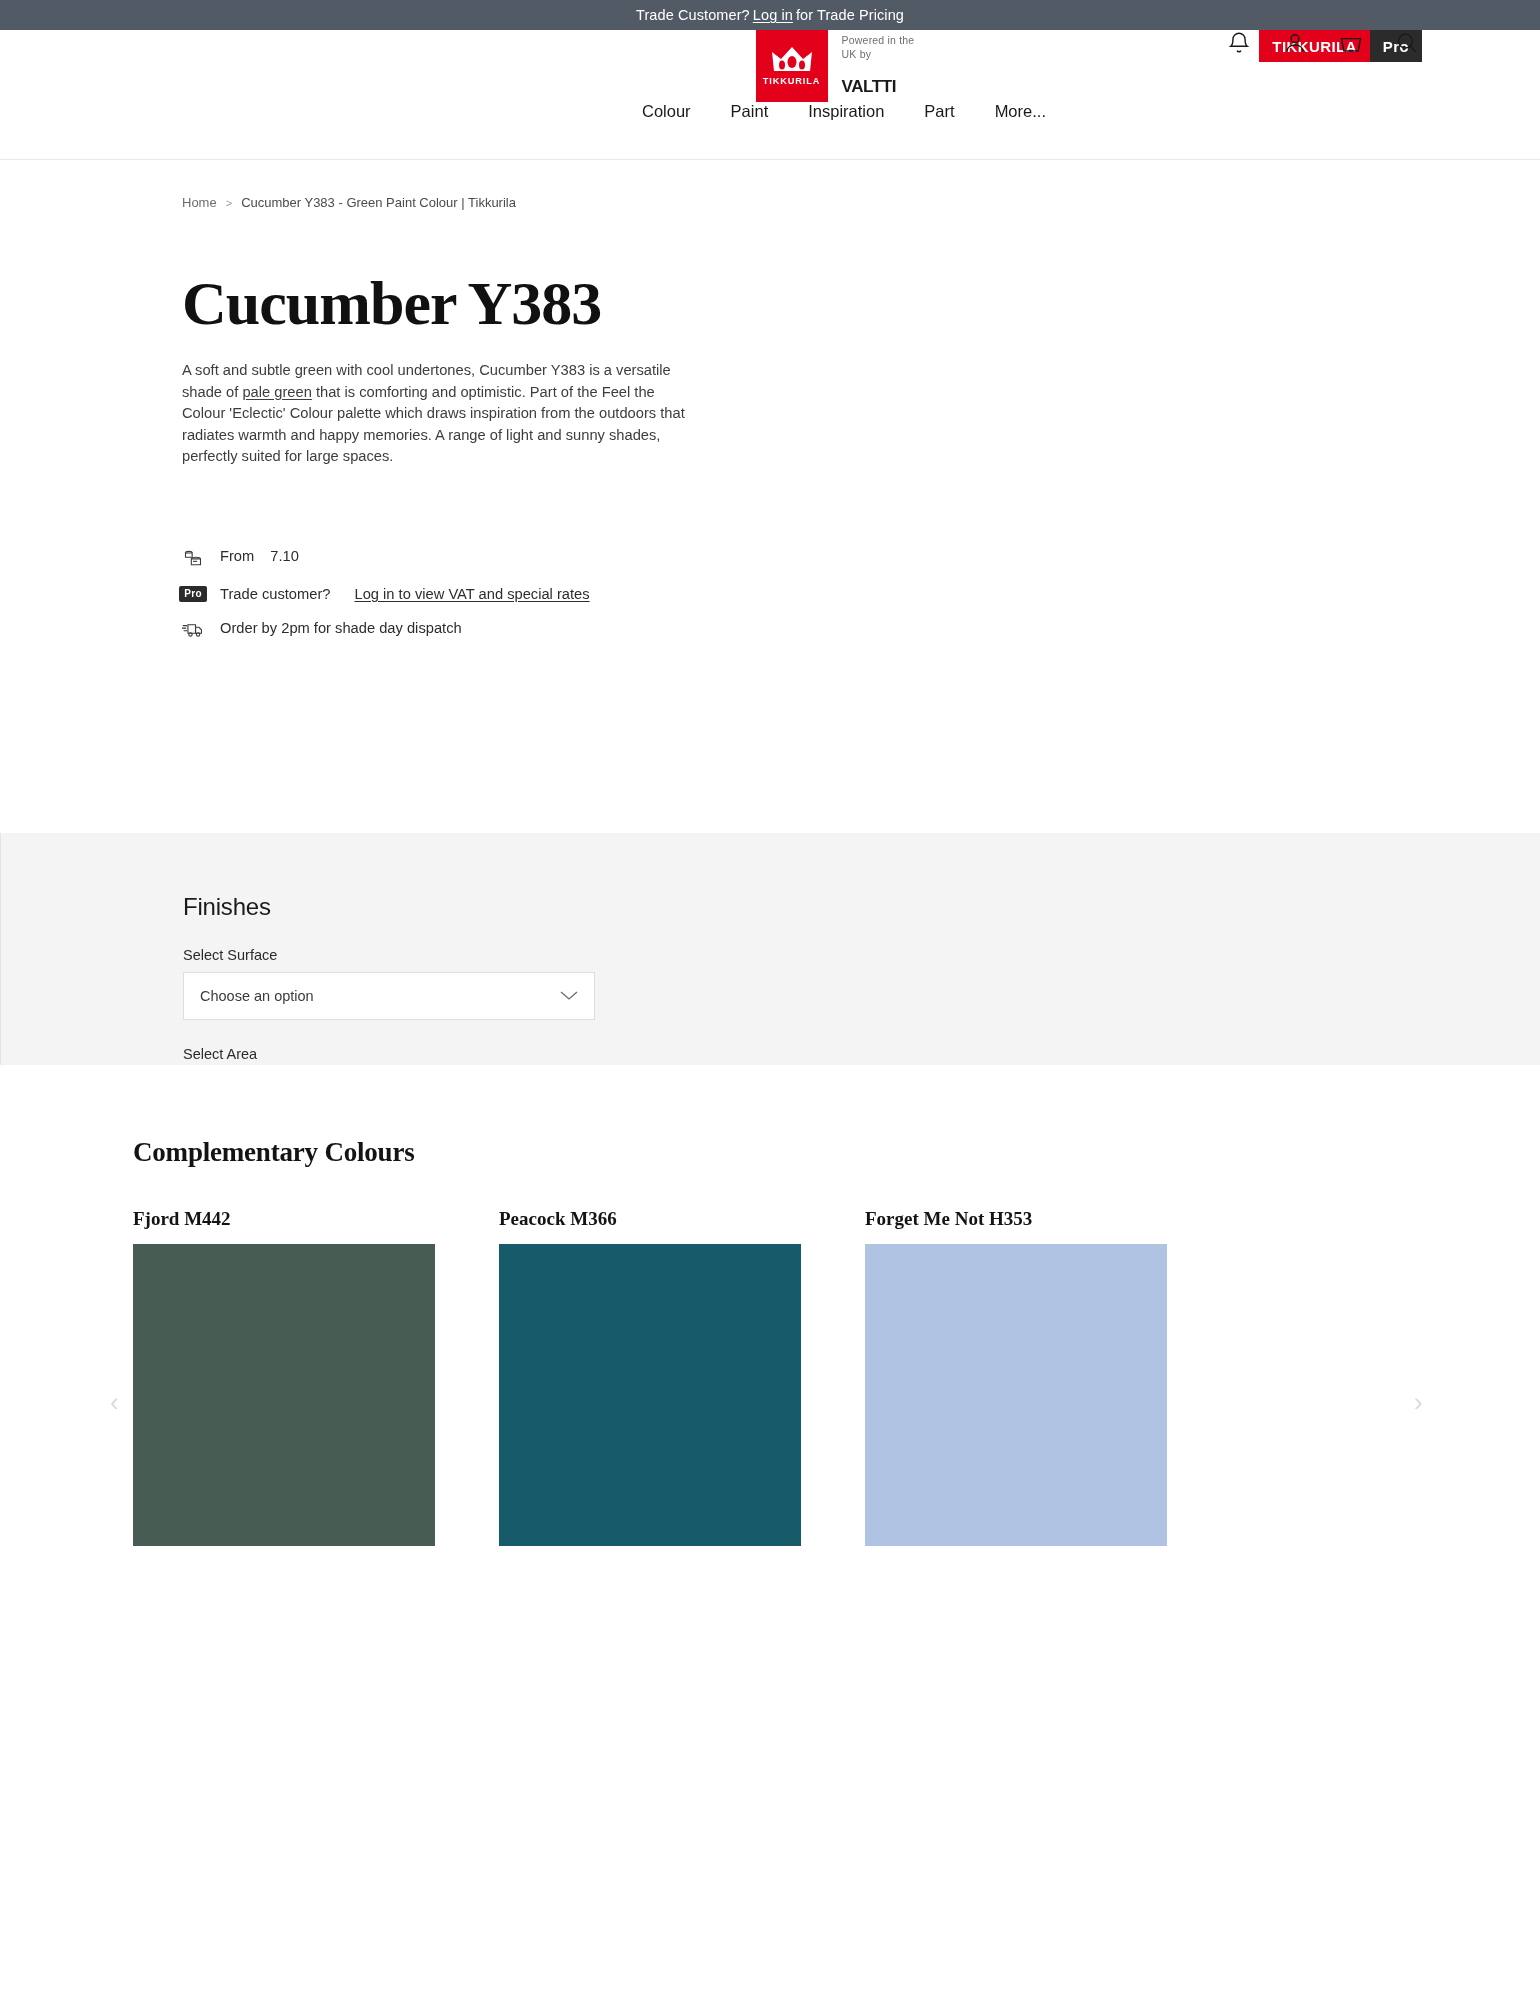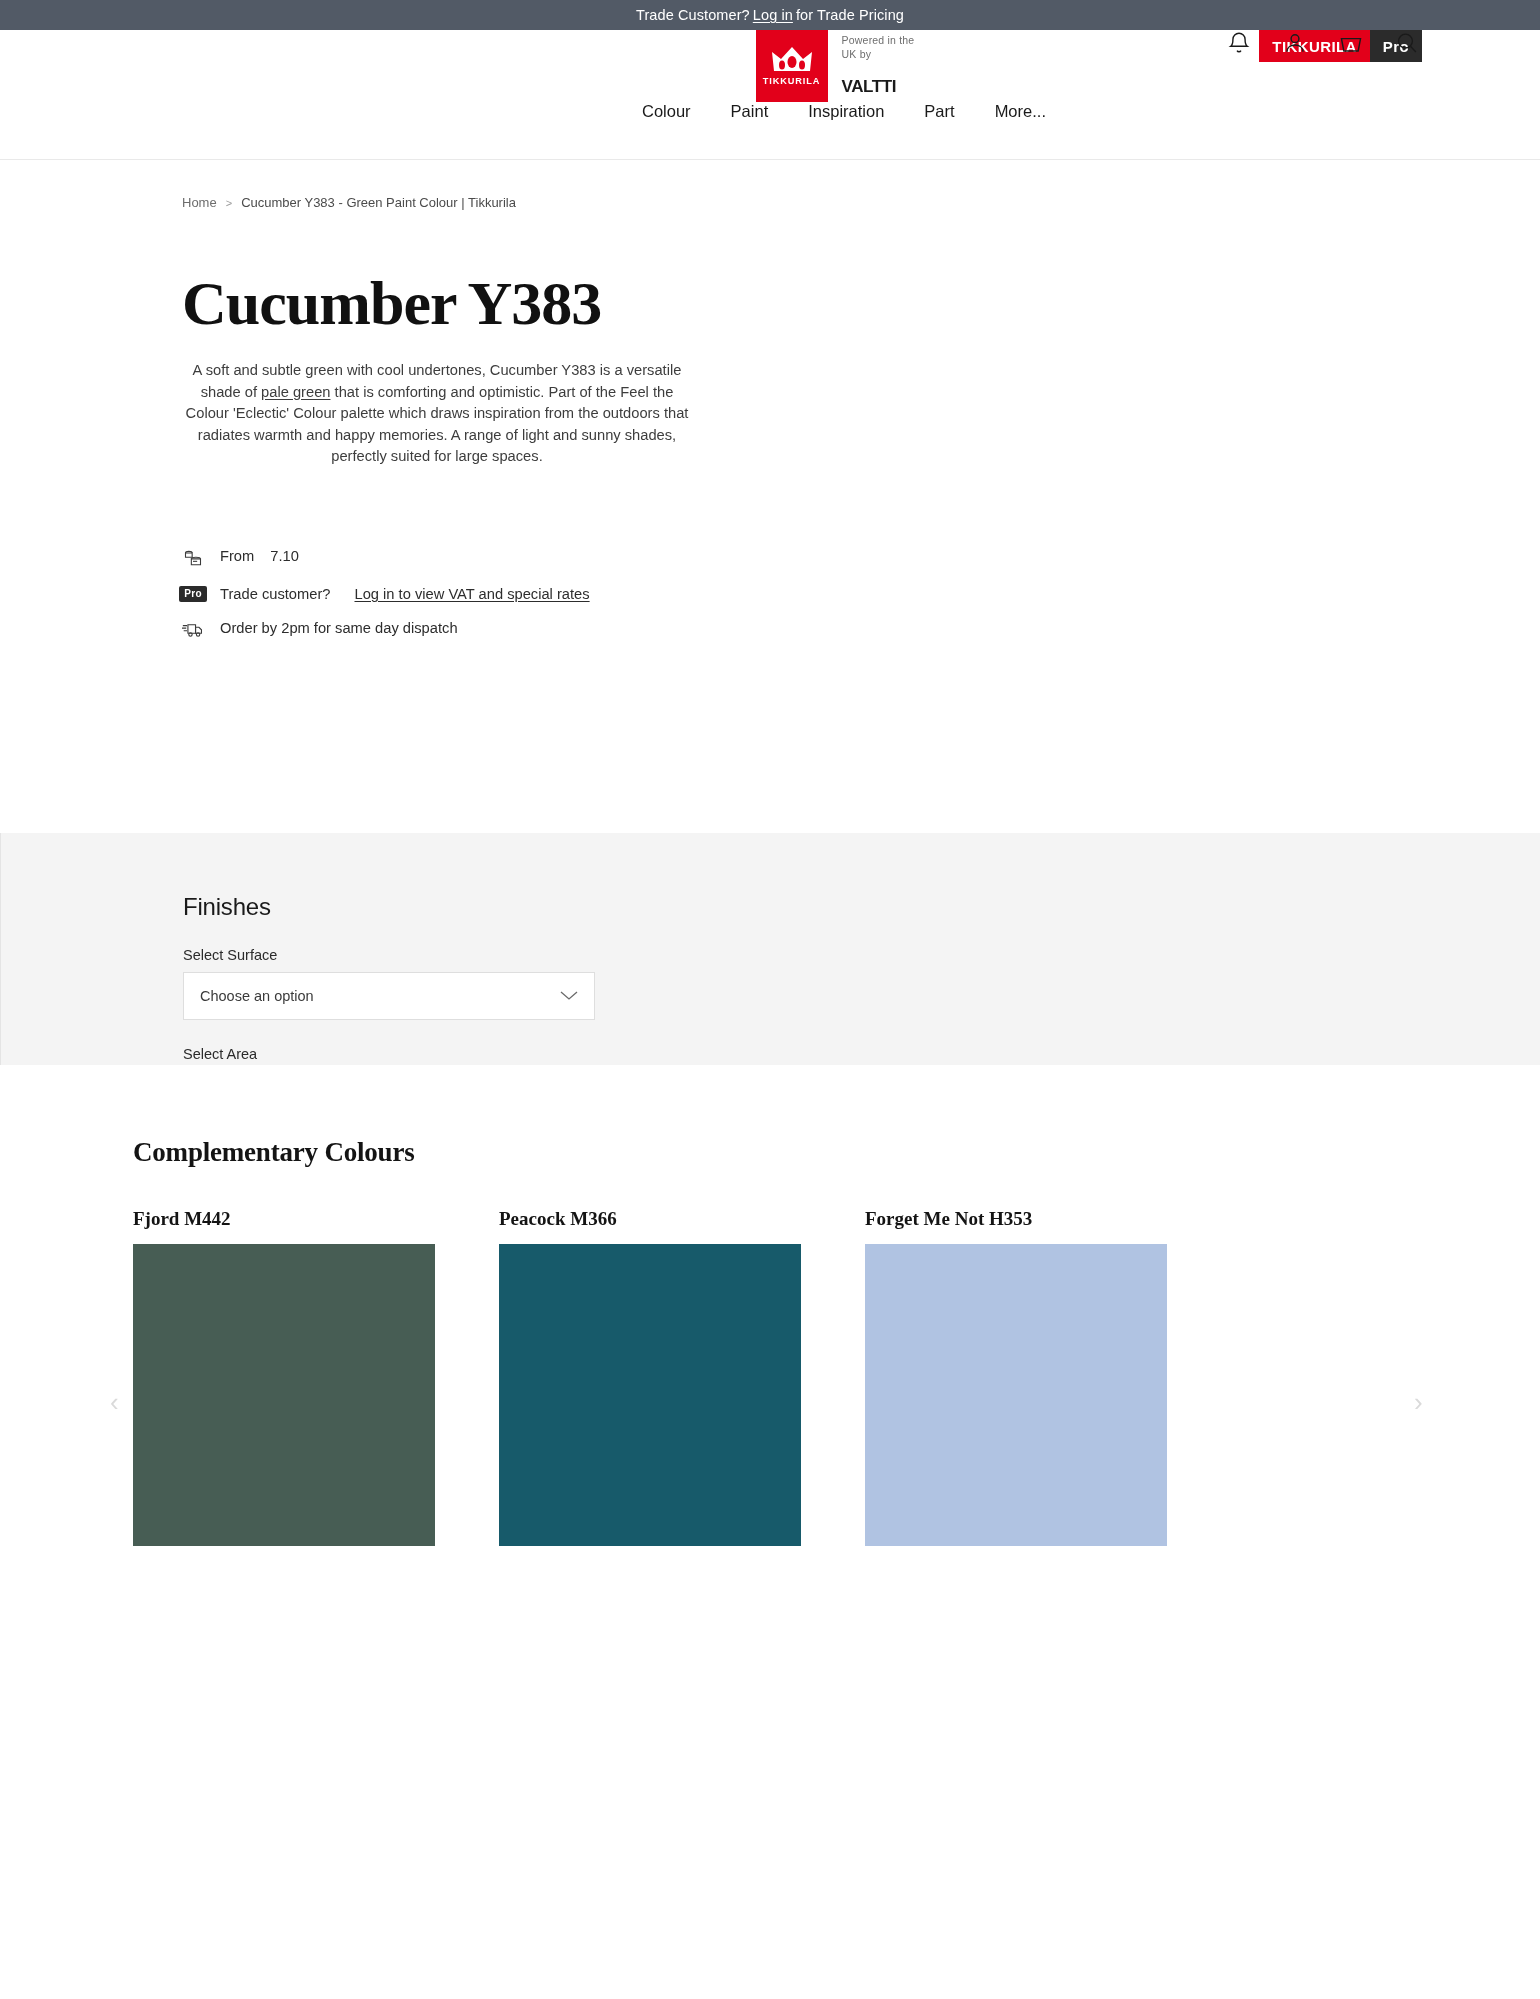--- a/index.html
+++ b/index.html
@@ -247,21 +247,20 @@
     letter-spacing: -1px;
     color: #111111;
     line-height: 1;
   }
   .colour-desc {
     margin: 26px 0 0 182px;
     width: 510px;
     font-size: 14.7px;
     line-height: 1.47;
     color: #3d3d3d;
-    text-align: center;
   }
   .colour-desc a {
     color:#3d3d3d; text-decoration: underline; text-underline-offset: 2px;
   }
 
   .facts { margin: 80px 0 0 182px; }
   .fact {
     display: flex; gap: 16px;
     margin-bottom: 18px;
     font-size: 14.7px; color: #2d2d2d;
@@ -498,21 +497,21 @@
         <div class="fact">
           <span class="fi">
             <svg width="22" height="18" viewBox="0 0 26 20" fill="none" stroke="#3a3a3a" stroke-width="1.3">
               <path d="M7 5h9v10H7z"></path>
                 <path d="M16 8h4l3 3v4h-7z"></path>
               <circle cx="10" cy="16.5" r="2"></circle>
                 <circle cx="19" cy="16.5" r="2"></circle>
               <path d="M1 6h5M0 9h5M2 12h4"></path>
             </svg>
           </span>
-          <span>Order by 2pm for same day dispatch</span>
+          <span>Order by 2pm for shade day dispatch</span>
         </div>
       </div>
     </div>
 
     <div class="finishes">
       <div class="finishes-inner">
         <h2>Finishes</h2>
 
         <div class="field-label">Select Surface</div>
         <div class="select">

